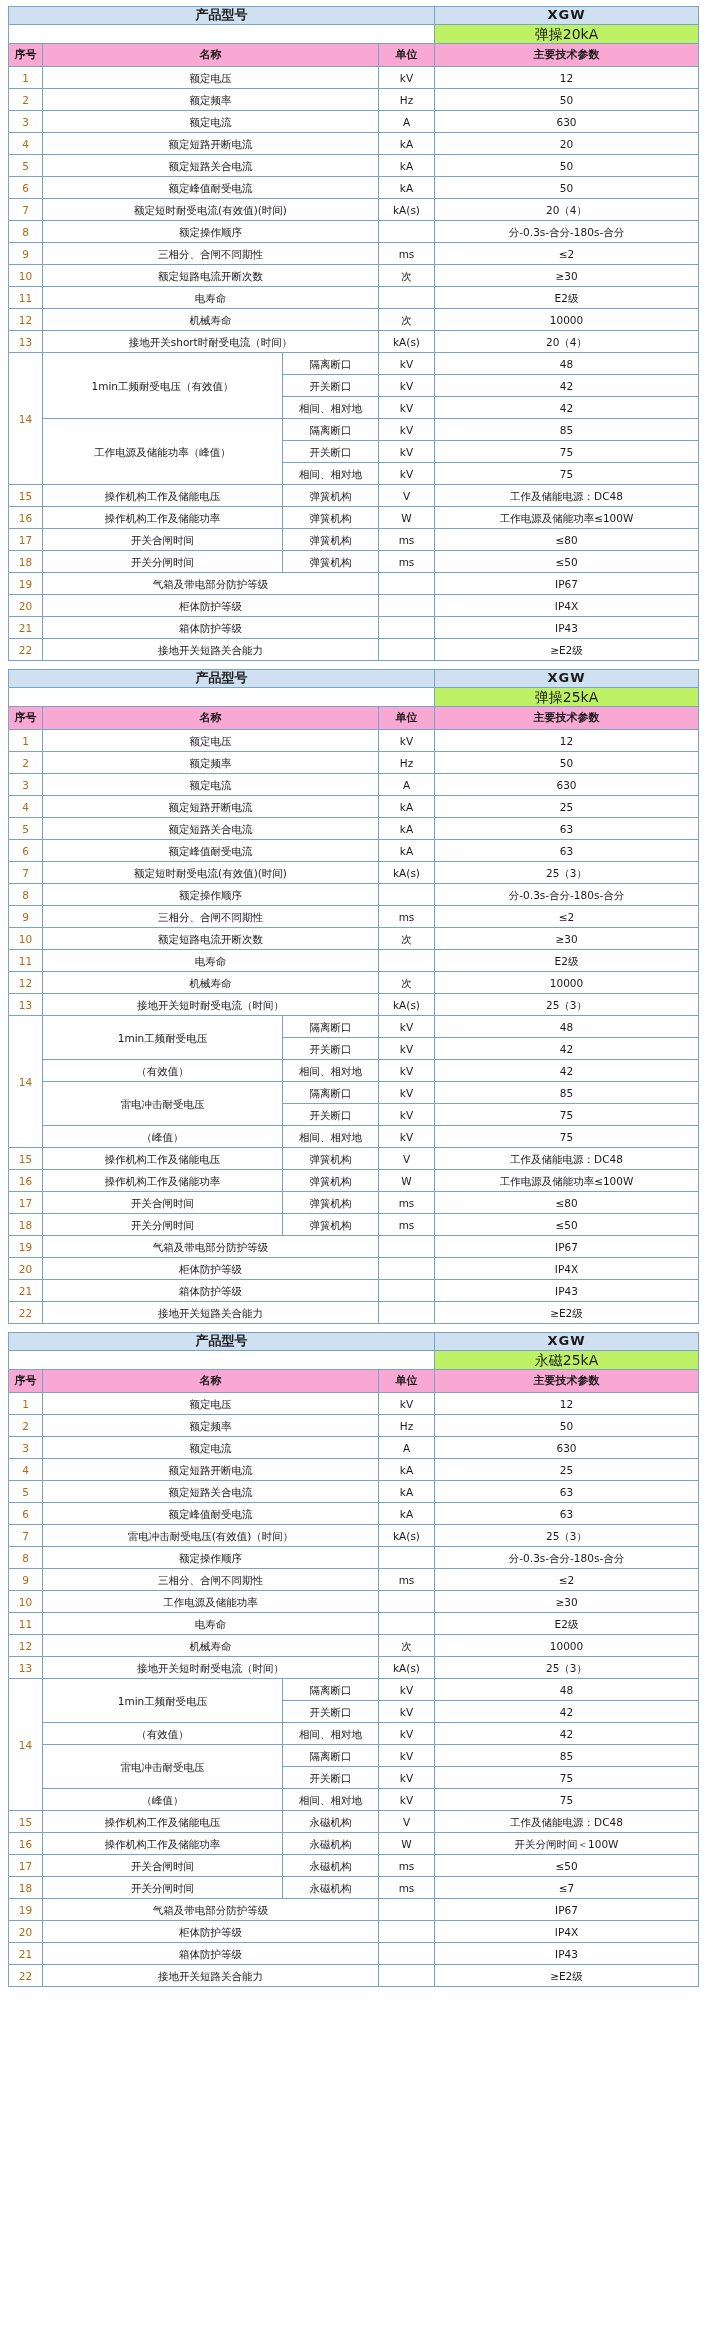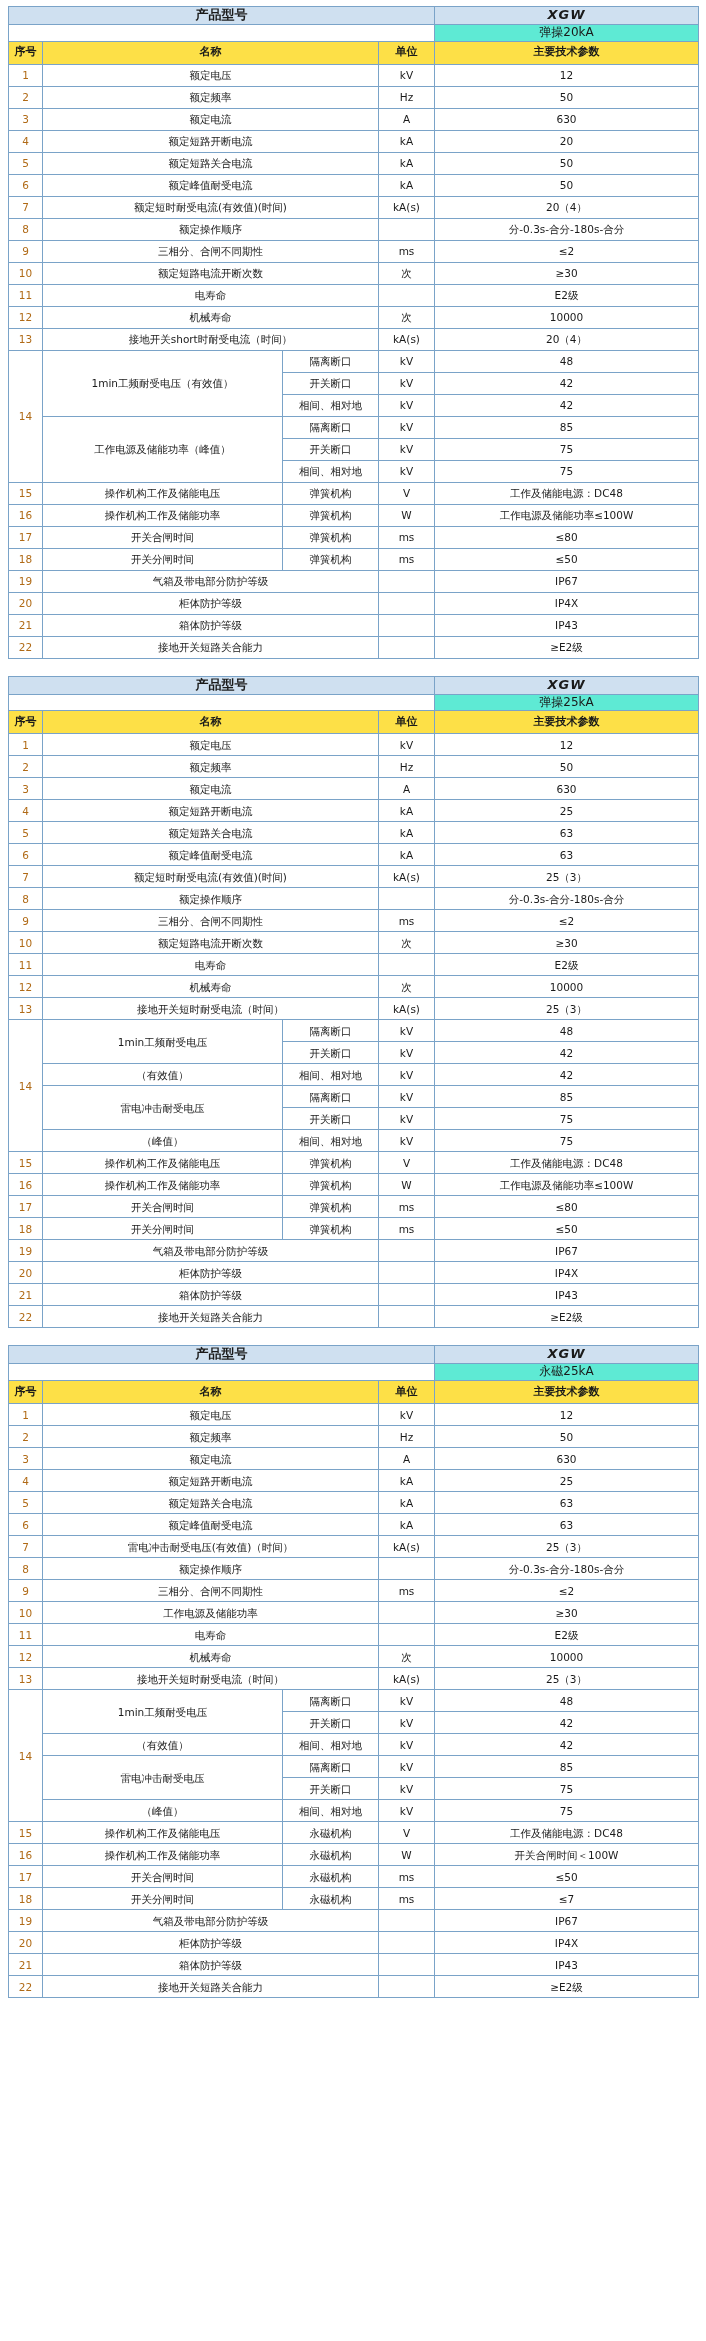--- a/index.html
+++ b/index.html
@@ -1,24 +1,24 @@
 <!DOCTYPE html>
 <html><head>
 <meta charset="utf-8">
 <style>
   html,body{margin:0;padding:0;background:#ffffff;}
   body{font-family:"DejaVu Sans","Liberation Sans",sans-serif;color:#1a1a1a;}
   .page{width:706px;box-sizing:border-box;padding:6px 8px 10px 8px;}
   table{border-collapse:collapse;width:690px;table-layout:fixed;}
   td,th{border:1px solid #7aa3c8;font-size:10.5px;text-align:center;vertical-align:middle;padding:1px 2px;line-height:1.15;}
-  .tbl{margin-bottom:17px;padding-left:8px;}
-  .hdr-model{background:#cfe0f0;font-weight:bold;font-size:13px;letter-spacing:1px;font-style:italic;}
+  .tbl{margin-bottom:8px;padding-left:8px;}
+  .hdr-model{background:#cfe0f0;font-weight:bold;font-size:13px;letter-spacing:1px;}
   .hdr-sub{background:#ffffff;font-size:10.5px;}
-  .hdr-sub-blue{background:#5eead4;font-size:12px;}
-  .colhdr{background:#fde047;font-weight:bold;font-size:11px;height:20px;}
+  .hdr-sub-blue{background:#bef264;font-size:14px;}
+  .colhdr{background:#f9a8d4;font-weight:bold;font-size:11px;height:20px;}
   .num{color:#b06a16;}
   .row td{height:19px;}
   .lbl{}
   .spanhdr{background:#cfe0f0;font-weight:bold;font-size:13px;}
 </style>
 </head>
 <body>
 
 <div class="page">
   <div id="tables-root">
@@ -541,21 +541,21 @@
             <td class="lbl">操作机构工作及储能电压</td>
             <td>永磁机构</td>
             <td>V</td>
             <td>工作及储能电源：DC48</td>
           </tr>
           <tr class="row">
             <td class="num">16</td>
             <td class="lbl">操作机构工作及储能功率</td>
             <td>永磁机构</td>
             <td>W</td>
-            <td>开关合闸时间＜100W</td>
+            <td>开关分闸时间＜100W</td>
           </tr>
           <tr class="row">
             <td class="num">17</td>
             <td class="lbl">开关合闸时间</td>
             <td>永磁机构</td>
             <td>ms</td>
             <td>≤50</td>
           </tr>
           <tr class="row">
             <td class="num">18</td>

